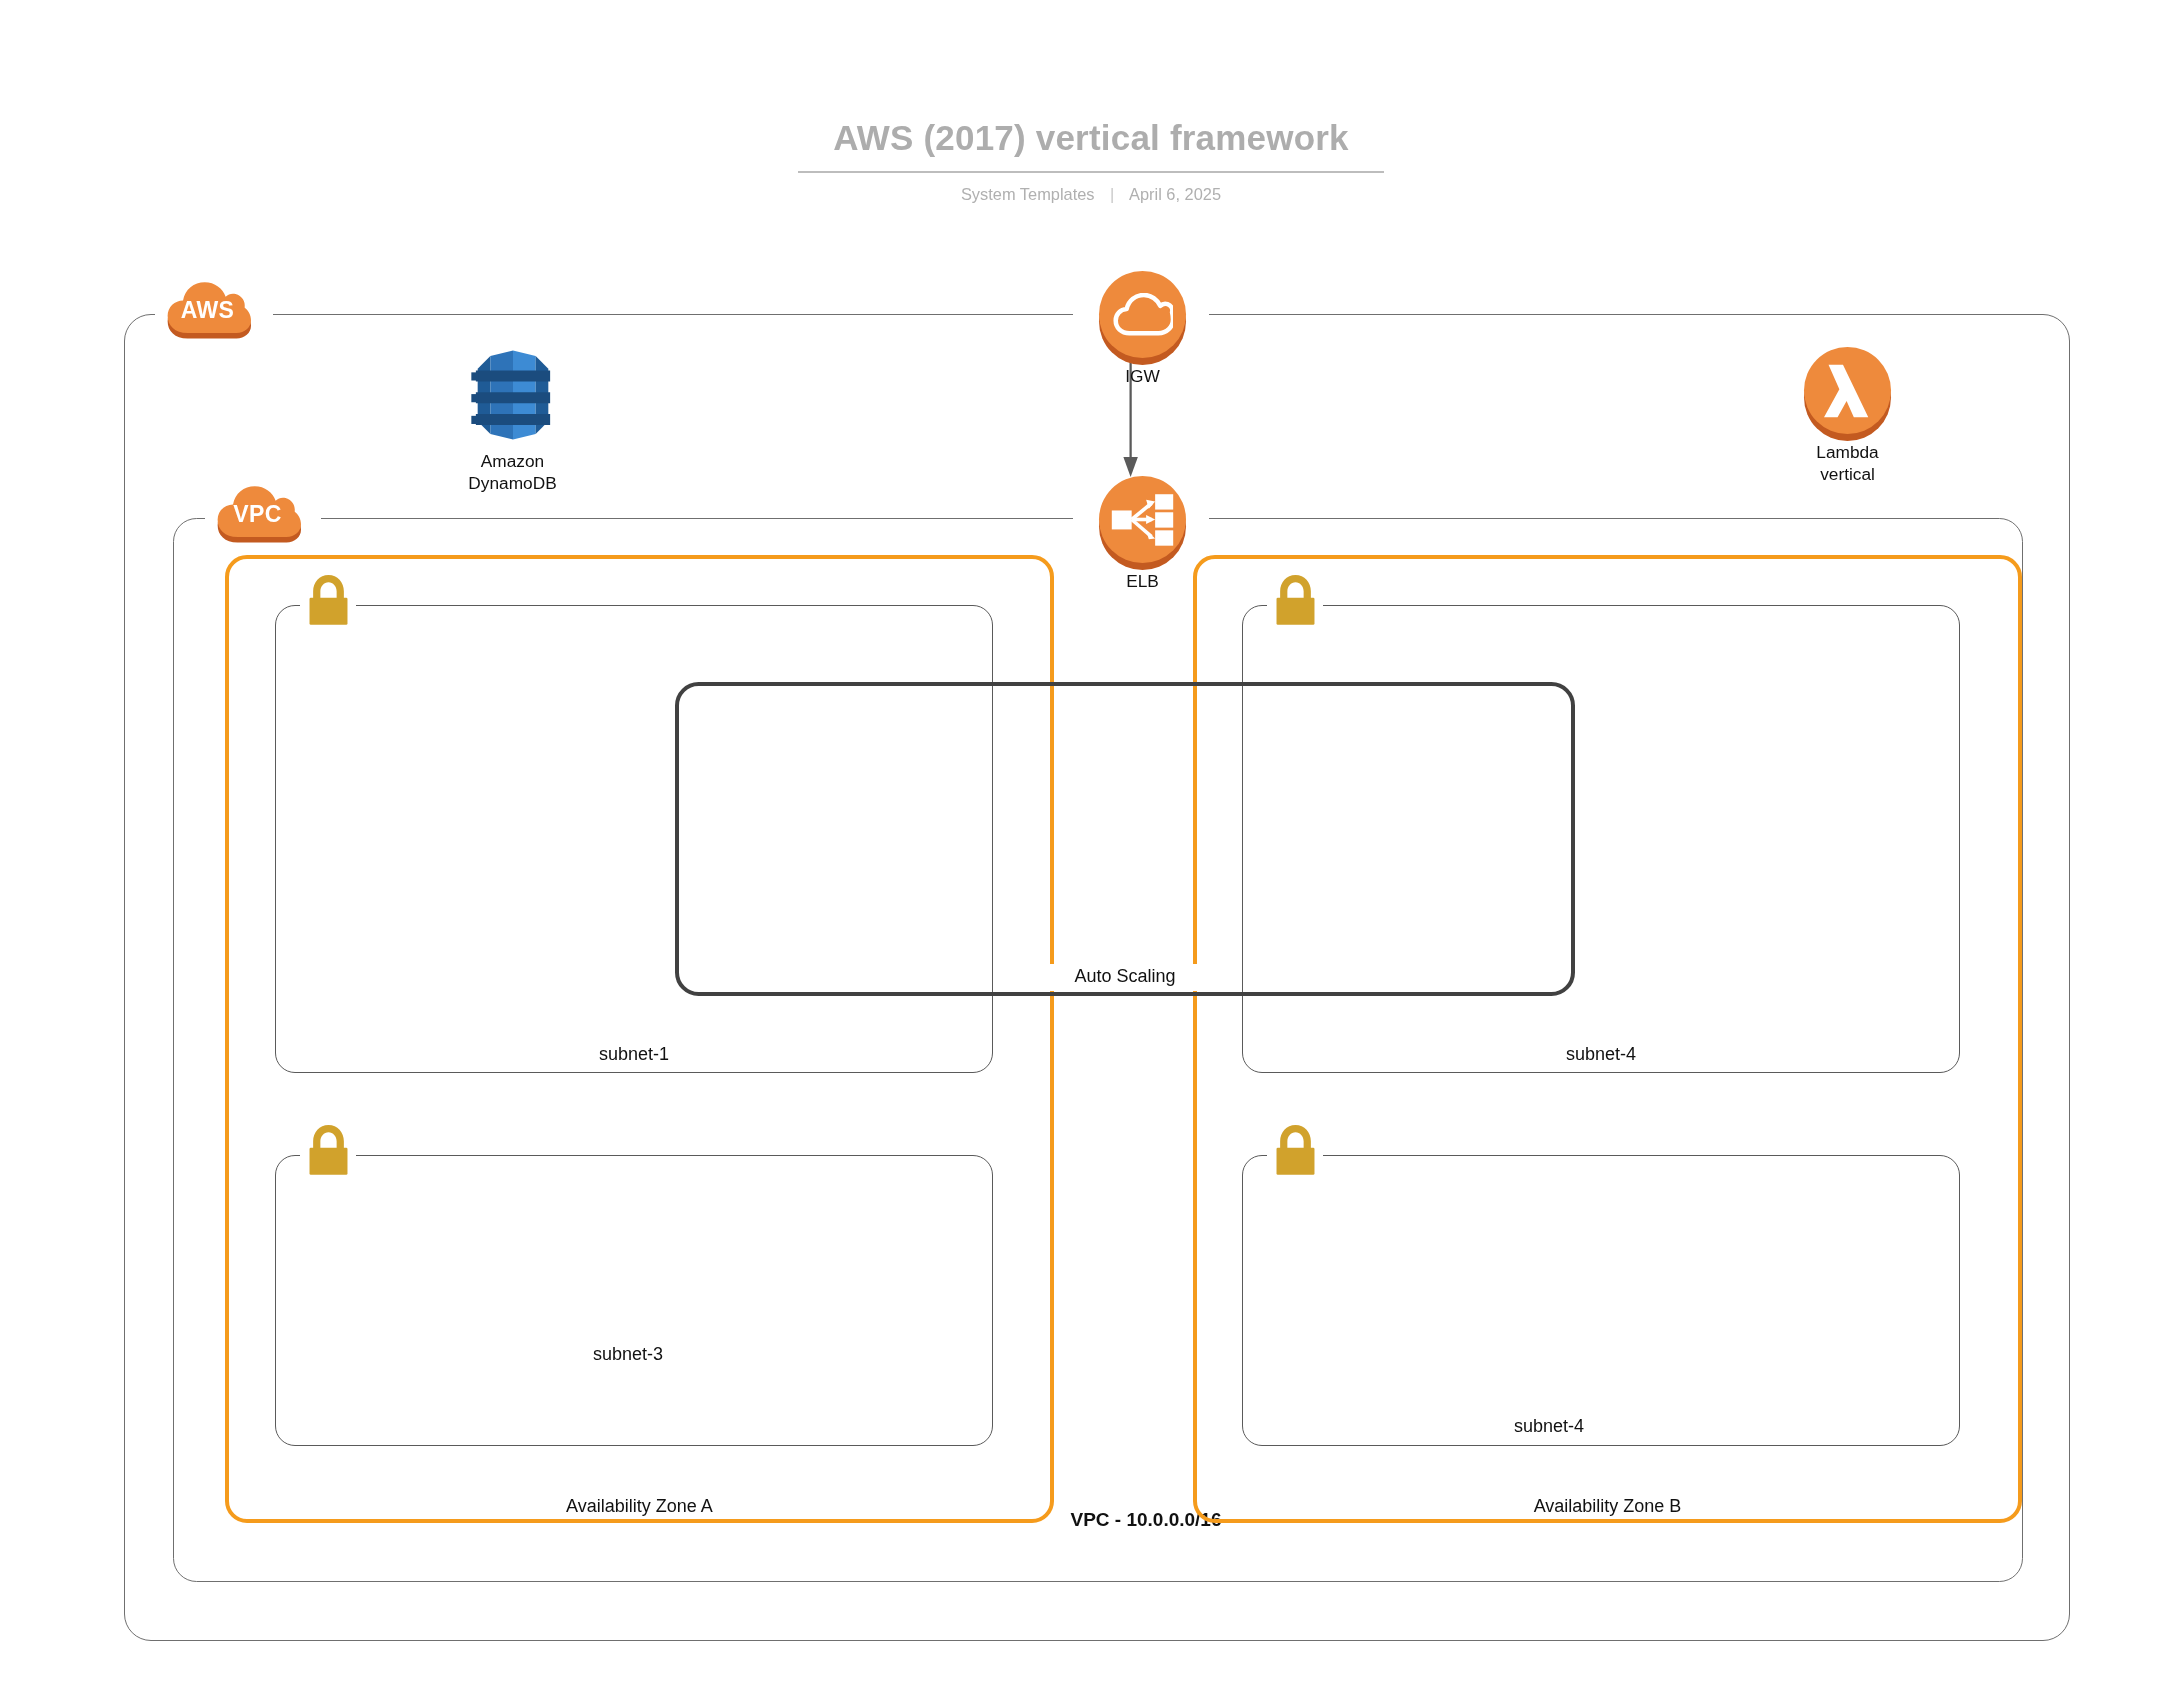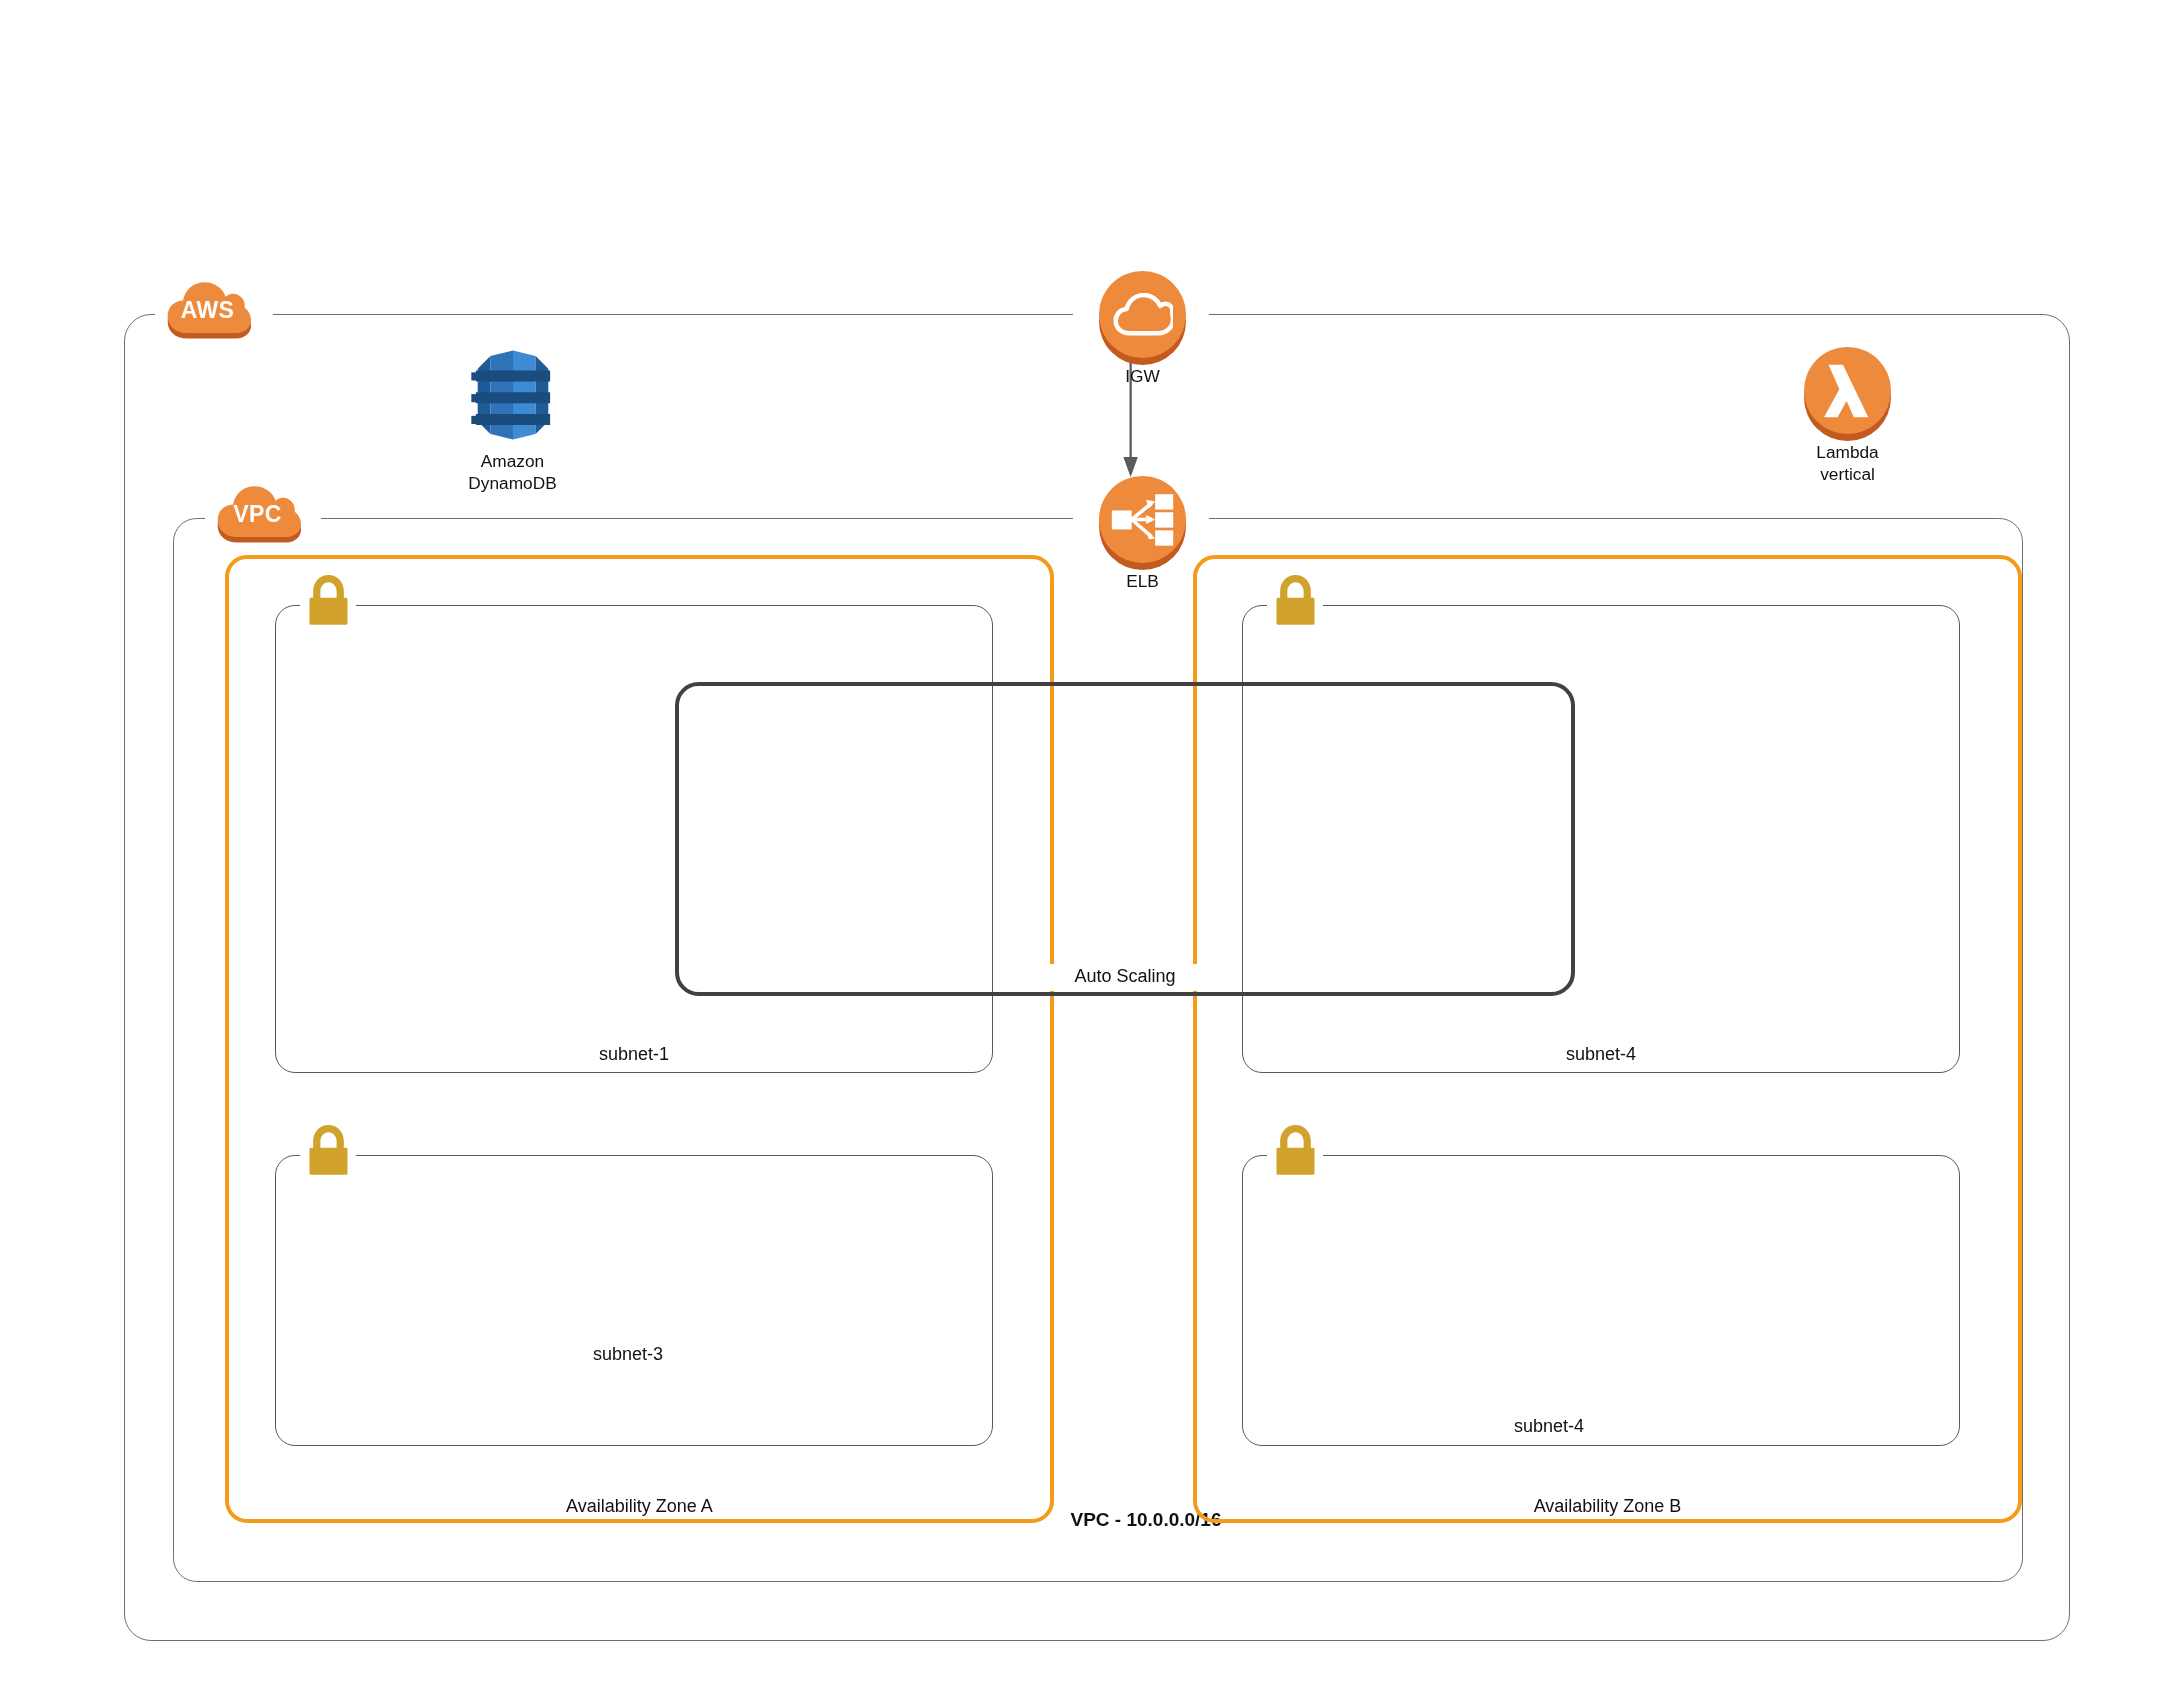--- a/index.html
+++ b/index.html
@@ -42,20 +42,26 @@
       display:flex;align-items:center;justify-content:center;}
   .svc .cap{margin-top:8.2px;font-size:17.3px;color:#111;line-height:1.25;}
 
   
   .lock{position:absolute;width:47px;height:53px;}
 </style>
 </head>
 <body>
 
 <div id="header">
+  <div id="doc-title">AWS (2017) vertical framework</div>
+  <div id="doc-sub">
+    <span>System Templates</span>
+    <span class="sep">|</span>
+    <span>April 6, 2025</span>
+  </div>
 </div>
 
 <div class="box aws-box" style="left:124px;top:314px;width:1946px;height:1327px;"></div>
 
 <div style="position:absolute;left:155px;top:303px;width:118px;height:23.6px;background:#fff;"></div>
 <div class="cloud-badge" style="left:164px;top:282px;">
   <svg width="87" height="64" viewBox="0 0 96 70">
     <path d="M26 62 C12 62 4 54 4 43 C4 33 12 26 21 26 C23 14 33 6 45 6
              C56 6 65 13 68 22 C71 19 75 18 79 19 C86 21 90 27 89 34
              C93 37 96 42 96 48 C96 56 89 62 80 62 Z" fill="#C35A20"></path>

